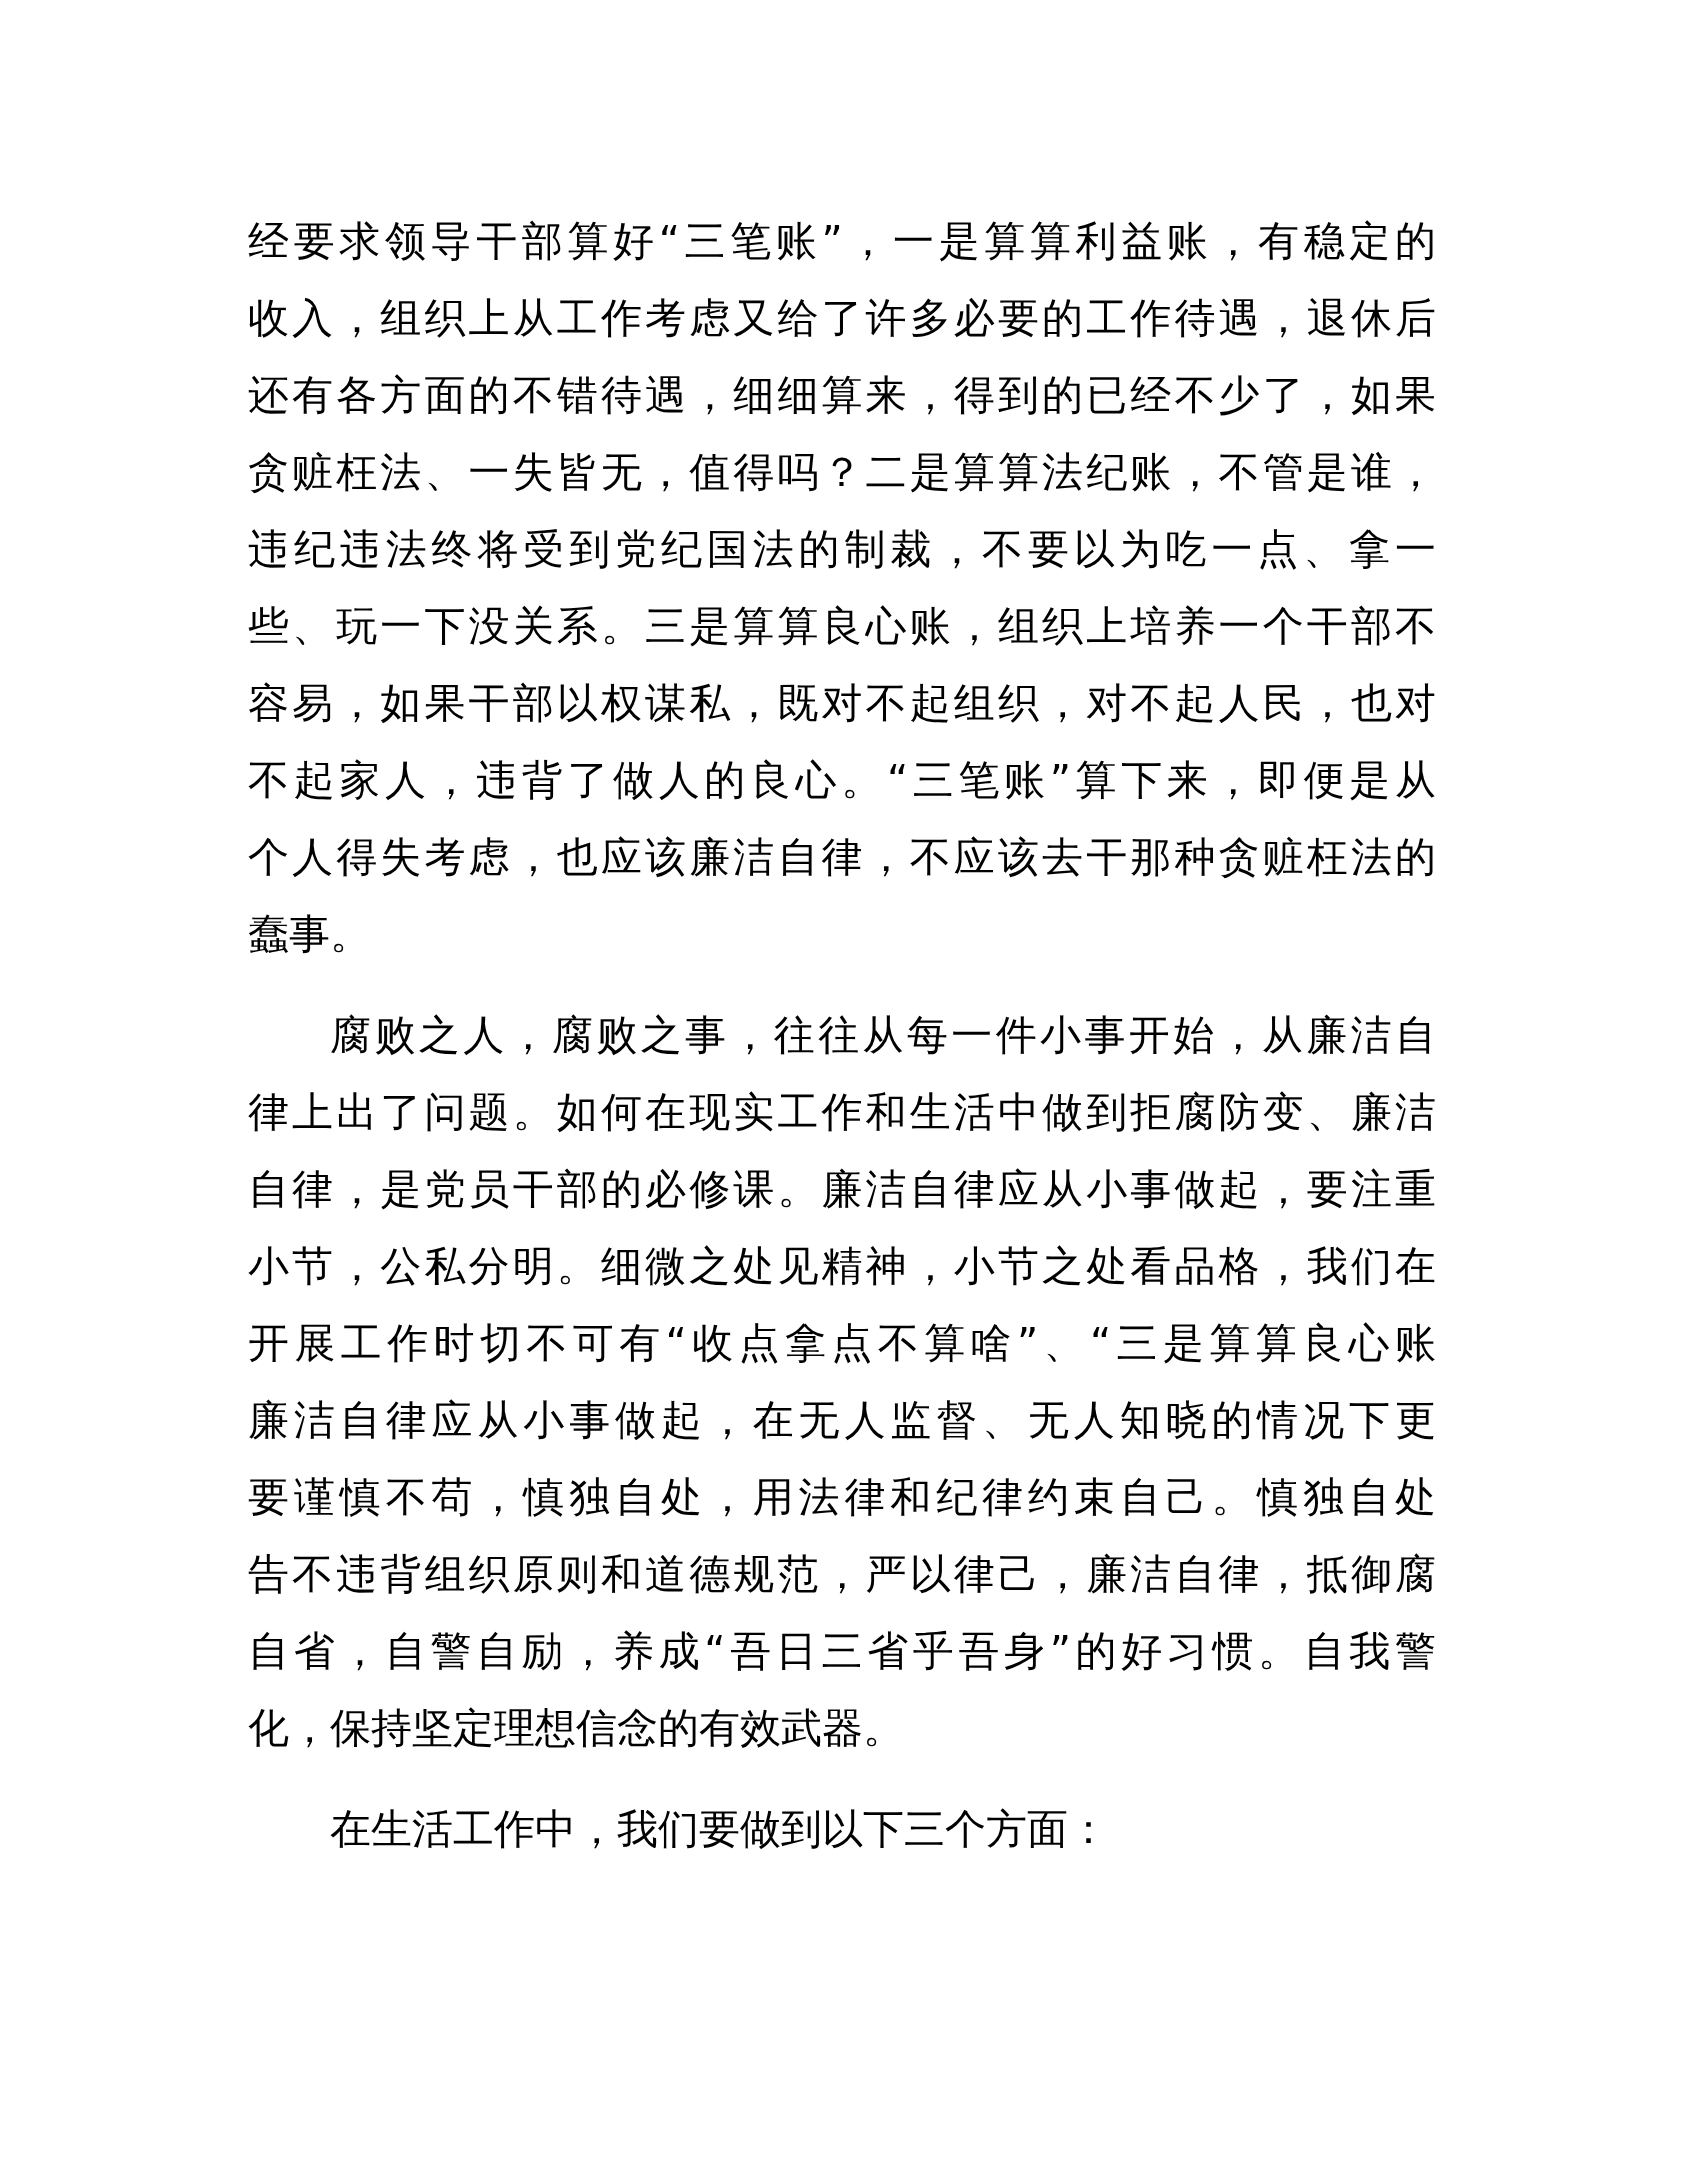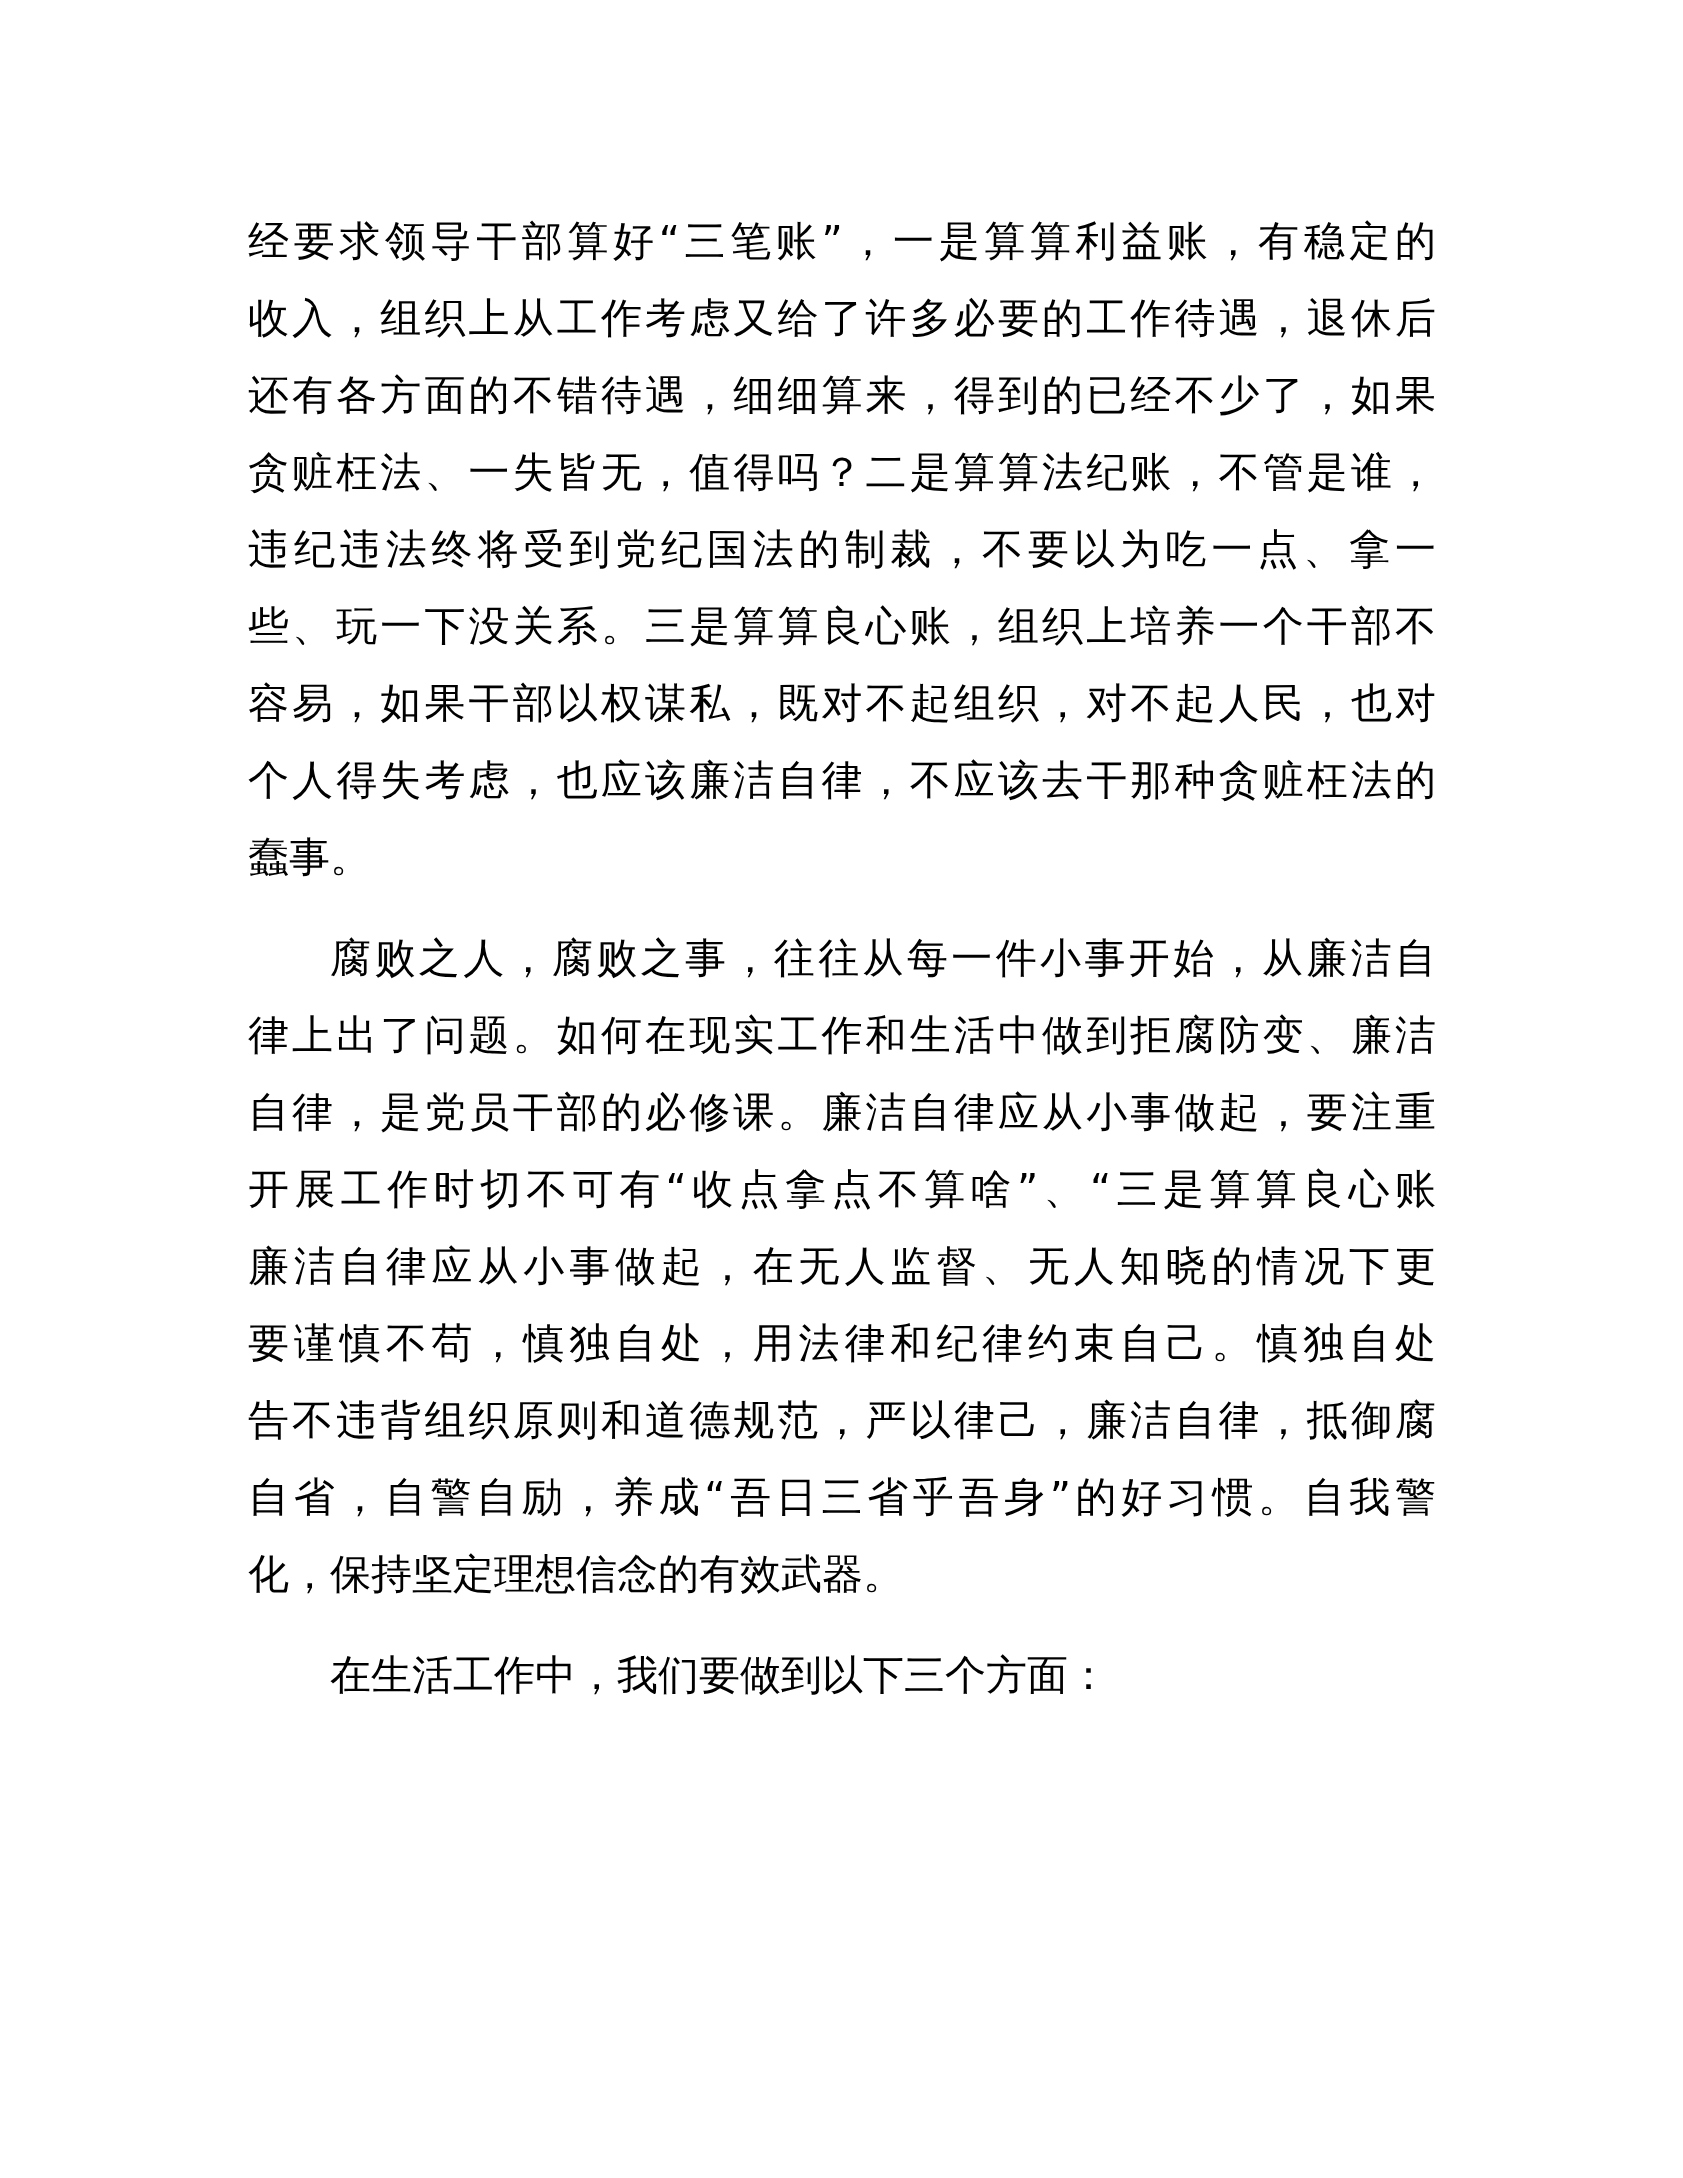--- a/index.html
+++ b/index.html
@@ -49,27 +49,29 @@
 <div class="page">
   <div class="doc-content" id="doc-content" style="color: rgb(0, 0, 0);">
       <div class="paragraph">
         <div class="line">经要求领导干部算好“三笔账”，一是算算利益账，有稳定的</div>
         <div class="line">收入，组织上从工作考虑又给了许多必要的工作待遇，退休后</div>
         <div class="line">还有各方面的不错待遇，细细算来，得到的已经不少了，如果</div>
         <div class="line">贪赃枉法、一失皆无，值得吗？二是算算法纪账，不管是谁，</div>
         <div class="line">违纪违法终将受到党纪国法的制裁，不要以为吃一点、拿一</div>
         <div class="line">些、玩一下没关系。三是算算良心账，组织上培养一个干部不</div>
         <div class="line">容易，如果干部以权谋私，既对不起组织，对不起人民，也对</div>
+        <div class="line">不起家人，违背了做人的良心。“三笔账”算下来，即便是从</div>
         <div class="line">个人得失考虑，也应该廉洁自律，不应该去干那种贪赃枉法的</div>
         <div class="line plast">蠢事。</div>
       </div>
       <div class="paragraph">
         <div class="line indent">腐败之人，腐败之事，往往从每一件小事开始，从廉洁自</div>
         <div class="line">律上出了问题。如何在现实工作和生活中做到拒腐防变、廉洁</div>
         <div class="line">自律，是党员干部的必修课。廉洁自律应从小事做起，要注重</div>
+        <div class="line">小节，公私分明。细微之处见精神，小节之处看品格，我们在</div>
         <div class="line">开展工作时切不可有“收点拿点不算啥”、“三是算算良心账</div>
         <div class="line">廉洁自律应从小事做起，在无人监督、无人知晓的情况下更</div>
         <div class="line">要谨慎不苟，慎独自处，用法律和纪律约束自己。慎独自处</div>
         <div class="line">告不违背组织原则和道德规范，严以律己，廉洁自律，抵御腐</div>
         <div class="line">自省，自警自励，养成“吾日三省乎吾身”的好习惯。自我警</div>
         <div class="line plast">化，保持坚定理想信念的有效武器。</div>
       </div>
       <div class="paragraph">
         <div class="line indent plast">在生活工作中，我们要做到以下三个方面：</div>
       </div>

